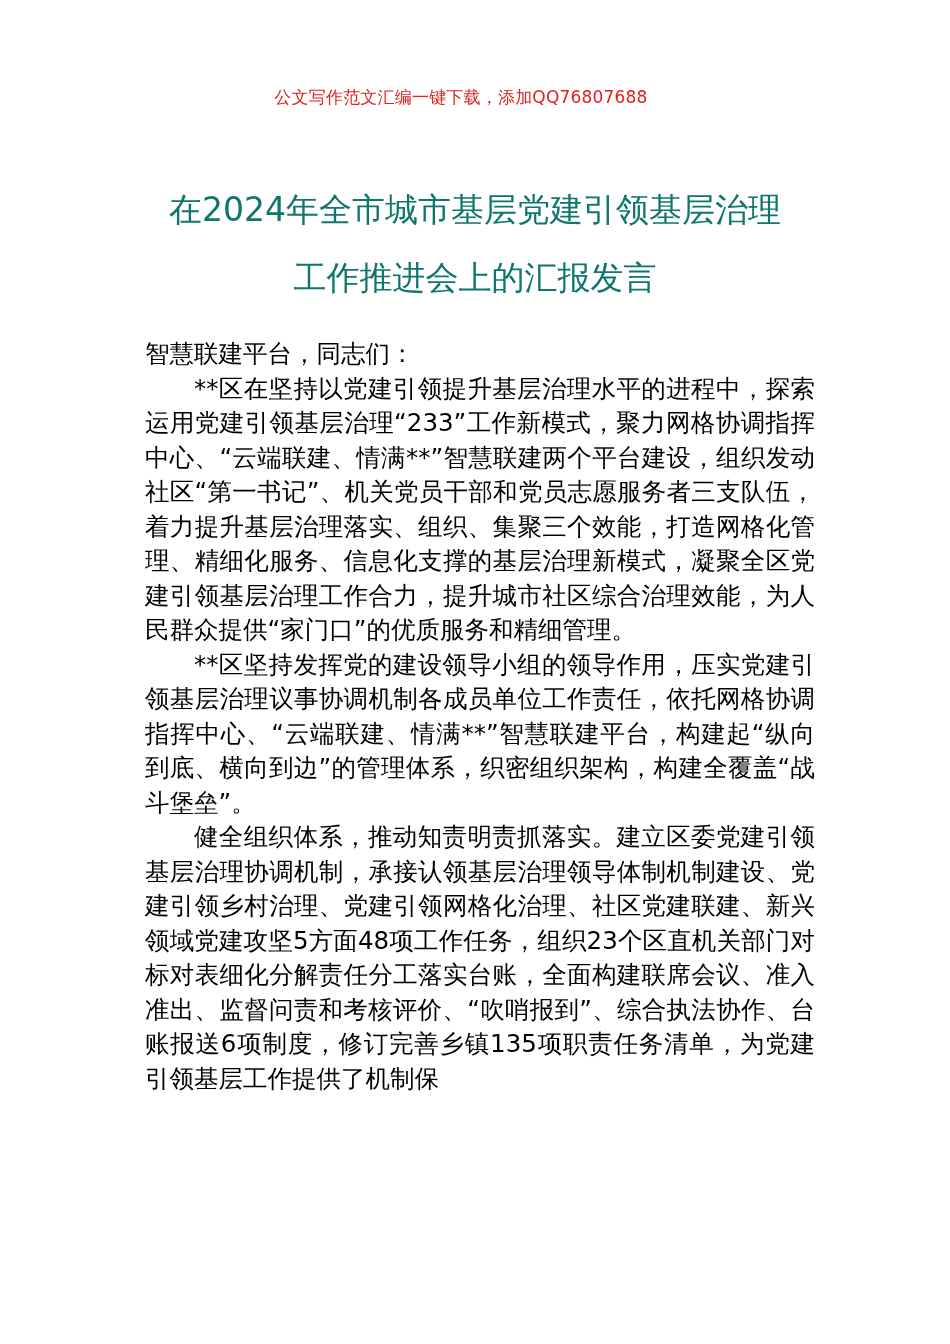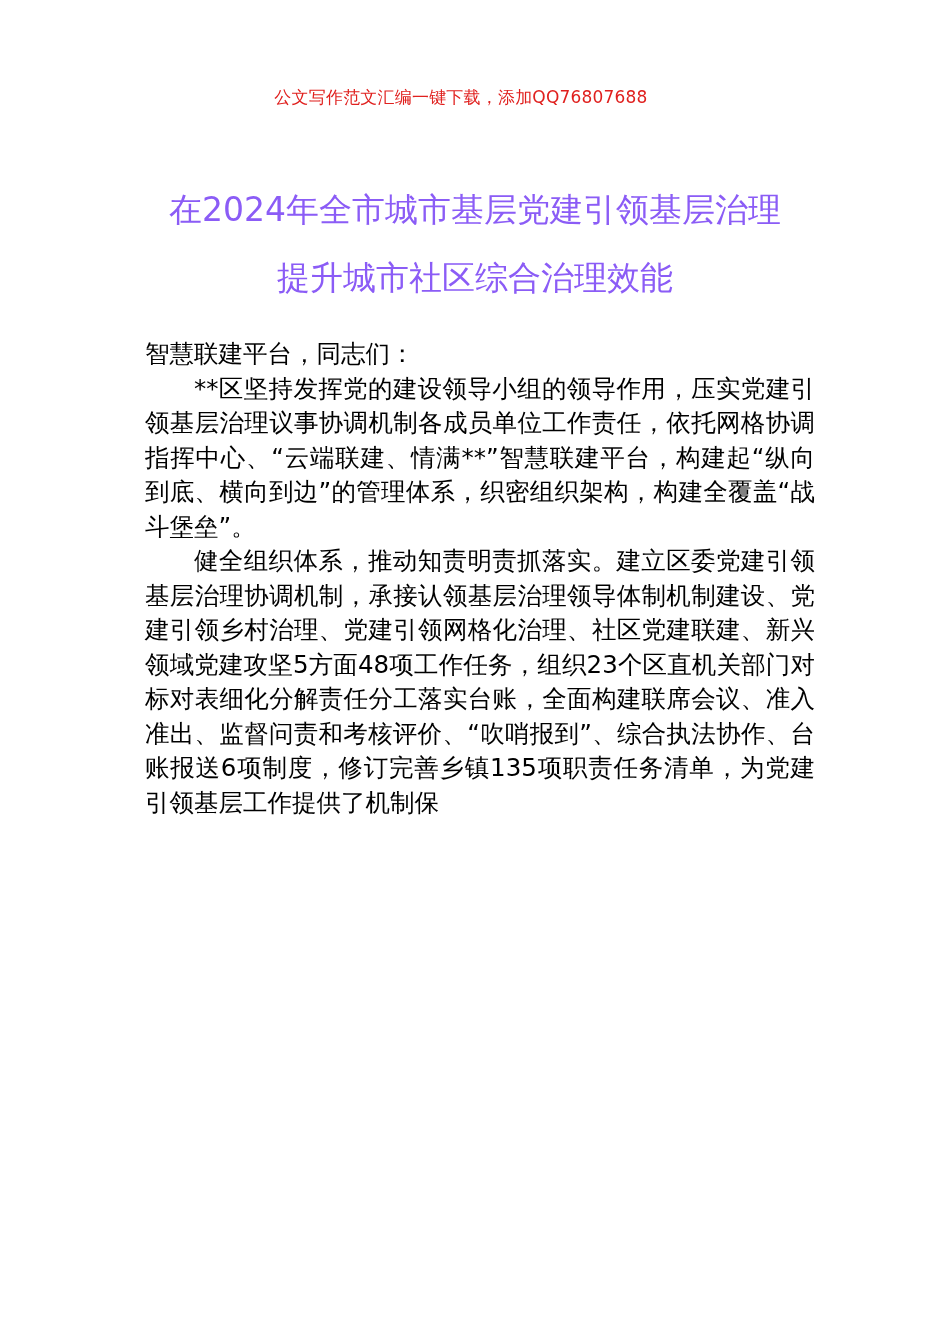--- a/index.html
+++ b/index.html
@@ -26,21 +26,21 @@
       letter-spacing: 0.2px;
     }
     .doc-title {
       position: absolute;
       top: 176px;
       left: 140px;
       width: 670px;
       text-align: center;
       font-size: 33px;
       line-height: 68px;
-      color: #8b5cf6;
+      color: #0f766e;
     }
     .doc-title .line { display: block; white-space: nowrap; }
     .doc-body {
       position: absolute;
       top: 337px;
       left: 145px;
       width: 670px;
       font-size: 24.5px;
       line-height: 34.5px;
       text-align: justify;
@@ -57,20 +57,21 @@
       letter-spacing: 1px;
     }
   </style>
 </head>
 <body>
 
 <div class="header-note">公文写作范文汇编一键下载，添加QQ76807688</div>
 
 <div class="doc-title">
   <span class="line">在2024年全市城市基层党建引领基层治理</span>
-  <span class="line">提升城市社区综合治理效能</span>
+  <span class="line">工作推进会上的汇报发言</span>
 </div>
 
 <div class="doc-body">
   <p class="salutation">智慧联建平台，同志们：</p>
+  <p>**区在坚持以党建引领提升基层治理水平的进程中，探索运用党建引领基层治理“233”工作新模式，聚力网格协调指挥中心、“云端联建、情满**”智慧联建两个平台建设，组织发动社区“第一书记”、机关党员干部和党员志愿服务者三支队伍，着力提升基层治理落实、组织、集聚三个效能，打造网格化管理、精细化服务、信息化支撑的基层治理新模式，凝聚全区党建引领基层治理工作合力，提升城市社区综合治理效能，为人民群众提供“家门口”的优质服务和精细管理。</p>
   <p>**区坚持发挥党的建设领导小组的领导作用，压实党建引领基层治理议事协调机制各成员单位工作责任，依托网格协调指挥中心、“云端联建、情满**”智慧联建平台，构建起“纵向到底、横向到边”的管理体系，织密组织架构，构建全覆盖“战斗堡垒”。</p>
   <p>健全组织体系，推动知责明责抓落实。建立区委党建引领基层治理协调机制，承接认领基层治理领导体制机制建设、党建引领乡村治理、党建引领网格化治理、社区党建联建、新兴领域党建攻坚5方面48项工作任务，组织23个区直机关部门对标对表细化分解责任分工落实台账，全面构建联席会议、准入准出、监督问责和考核评价、“吹哨报到”、综合执法协作、台账报送6项制度，修订完善乡镇135项职责任务清单，为党建引领基层工作提供了机制保</p>
 </div>
 
 </body></html>

